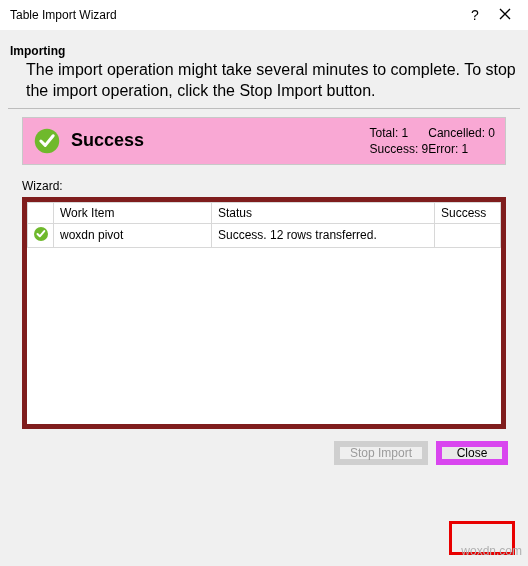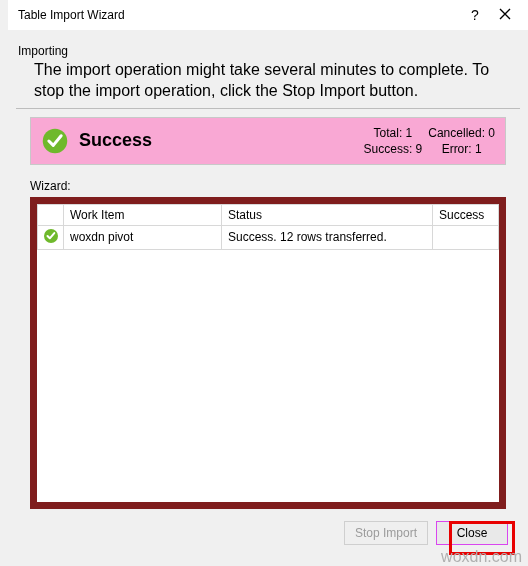--- a/index.html
+++ b/index.html
@@ -16,47 +16,47 @@
     height: 30px; padding: 0 8px 0 10px;
     background: #fff;
   }
   .titlebar .title { flex: 1; font-size: 12px; }
   .titlebar .btn {
     width: 30px; height: 28px;
     display: flex; align-items: center; justify-content: center;
     font-size: 14px;
   }
   .content { padding: 10px 8px 0 8px; }
-  .heading { font-weight: normal; font-size: 12px; margin: 4px 2px 2px 2px; }
+  .heading { font-weight: bold; font-size: 12px; margin: 4px 2px 2px 2px; }
   .desc { margin: 0 0 6px 18px; font-size: 16px; line-height: 1.3; }
   .hr { border: none; border-top: 1px solid #bdbdbd; margin: 2px 0 8px 0; }
   .panel { padding: 0 14px; }
   .success-box {
     border: 1px solid #c8c8c8;
     background: #f9a8d4;
     display: flex; align-items: center;
     padding: 8px 10px;
     margin-bottom: 14px;
   }
   .success-box .check {
     width: 28px; height: 28px; flex: none;
     margin-right: 10px;
   }
   .success-box .big {
     font-size: 18px; font-weight: 600; flex: 1;
   }
   .stats {
-    display: grid; grid-template-columns: auto auto; gap: 2px 6px;
-    font-size: 12px; text-align: center;
+    display: grid; grid-template-columns: auto auto; gap: 2px 0;
+    font-size: 12px; text-align: left;
   }
   .details-label { margin-bottom: 4px; }
   .grid {
-    border: 7px solid #7f1d1d;
+    border: 5px solid #7f1d1d;
     background: #fff;
-    height: 312px;
+    height: 232px;
     overflow: hidden;
   }
   table { width: 100%; border-collapse: collapse; table-layout: fixed; }
   th, td {
     border: 1px solid #d8d8d8;
     padding: 3px 6px;
     text-align: left;
     font-weight: normal;
     font-size: 12px;
     overflow: hidden; white-space: nowrap;
@@ -69,36 +69,36 @@
   .cell-icon { text-align: center; padding: 2px 0; }
   .row-check {
     width: 16px; height: 16px; display: inline-block;
   }
   .footer {
     display: flex; justify-content: flex-end; gap: 8px;
     padding: 12px 12px 0 0;
   }
   .button {
     min-width: 72px; height: 24px;
-    border: 1px solid #d946ef;
+    border: 6px solid #d946ef;
     background: #e9e9e9;
     font-size: 12px;
     display: flex; align-items: center; justify-content: center;
     padding: 0 10px;
   }
   .button.disabled { color: #9b9b9b; border-color: #cfcfcf; background: #efefef; }
   .highlight {
     position: absolute;
     border: 3px solid #e80000;
     pointer-events: none;
   }
-  .root { position: relative; width: 528px; height: 566px; padding-left: 8px; }
+  .root { position: relative; width: 528px; height: 566px; }
   .watermark {
-    position: absolute; right: 6px; bottom: 0;
-    font-size: 16px; color: #b0b0b0;
+    position: absolute; right: 6px; bottom: 8px;
+    font-size: 12px; color: #b0b0b0;
   }
 </style>
 </head>
 <body>
 <div class="root">
 
 <div class="titlebar">
   <div class="title">Table Import Wizard</div>
   <div class="btn">
     <span>?</span>

